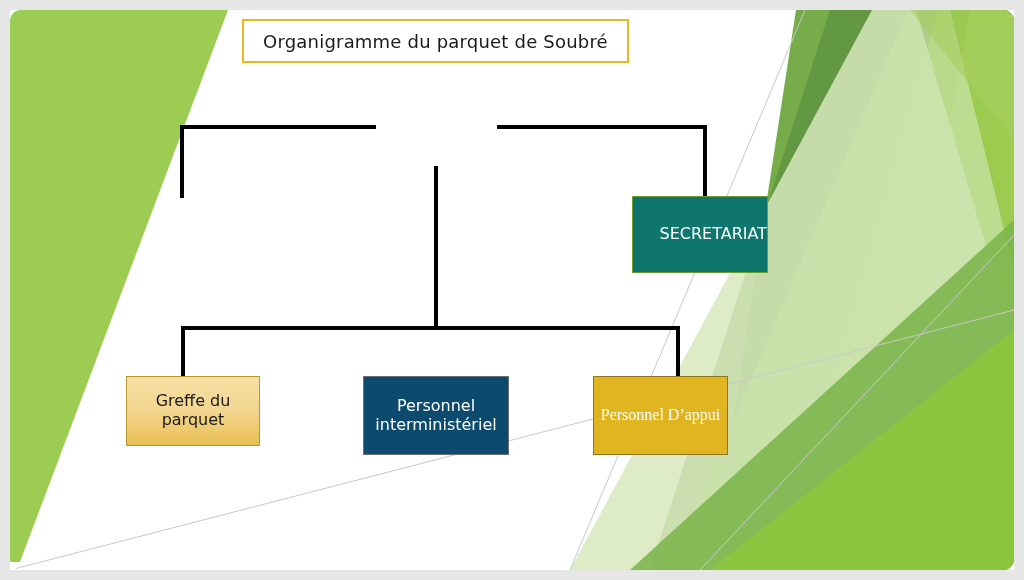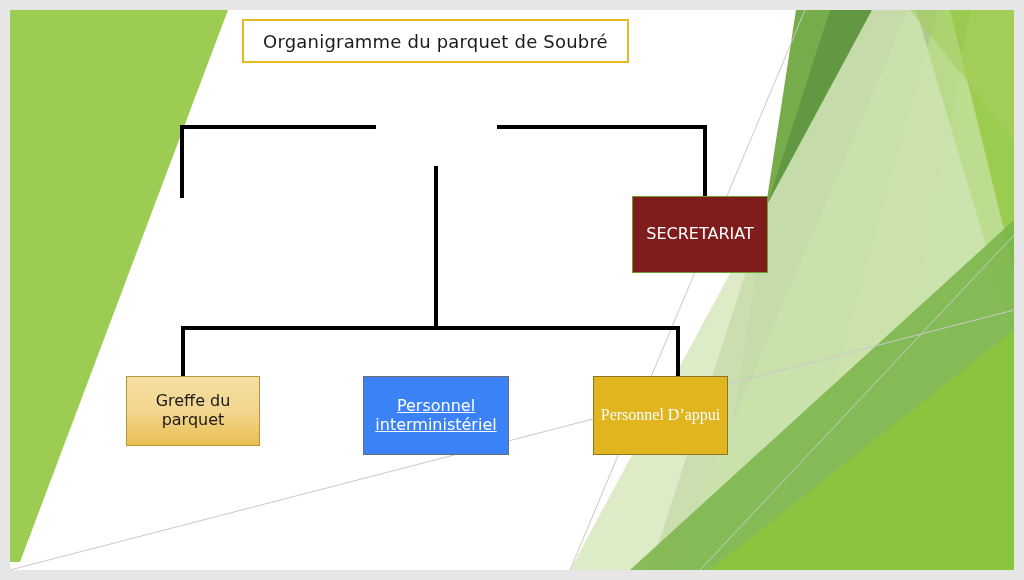--- a/index.html
+++ b/index.html
@@ -24,20 +24,21 @@
     border: 10px solid #e6e6e6;
     pointer-events: none;
     z-index: 60;
   }
   #canvas {
     position: absolute;
     left: 10px; top: 10px;
     width: 1004px; height: 560px;
     background: #ffffff;
     overflow: hidden;
+    border-radius: 11px;
   }
   #bg-art {
     position: absolute;
     left: 0; top: 0;
     width: 1004px; height: 560px;
     z-index: 1;
   }
 
   
   #title-box {
@@ -95,41 +96,41 @@
     width: 135px; height: 77px;
     background: linear-gradient(to bottom, #d8d5c2 0%, #c8c3a6 55%, #a99f72 100%);
     border: 1px solid #8d8560;
     color: #1a1a1a;
     font-size: 15px;
     font-weight: bold;
   }
   #node-secretariat {
     left: 622px; top: 186px;
     width: 136px; height: 77px;
-    background: #7f1d1d;
+    background: #0f766e;
     border: 1px solid #6f9c2f;
     color: #ffffff;
     font-size: 16px;
+    justify-content: flex-end;
   }
   #node-greffe {
     left: 116px; top: 366px;
     width: 134px; height: 70px;
     background: linear-gradient(to bottom, #f6dfa4 0%, #f3d68f 50%, #e9bf52 100%);
     border: 1px solid #b9962f;
     color: #1a1a1a;
     font-size: 16px;
   }
   #node-interministeriel {
     left: 353px; top: 366px;
     width: 146px; height: 79px;
-    background: #3b82f6;
+    background: #0c4a6e;
     border: 1px solid #6e6e6e;
     color: #ffffff;
     font-size: 16px;
-    text-decoration: underline;
   }
   #node-appui {
     left: 583px; top: 366px;
     width: 135px; height: 79px;
     background: #e0b51f;
     border: 1px solid #8f7420;
     color: #ffffff;
     font-size: 16px;
     font-family: Liberation Serif, serif;
   }

